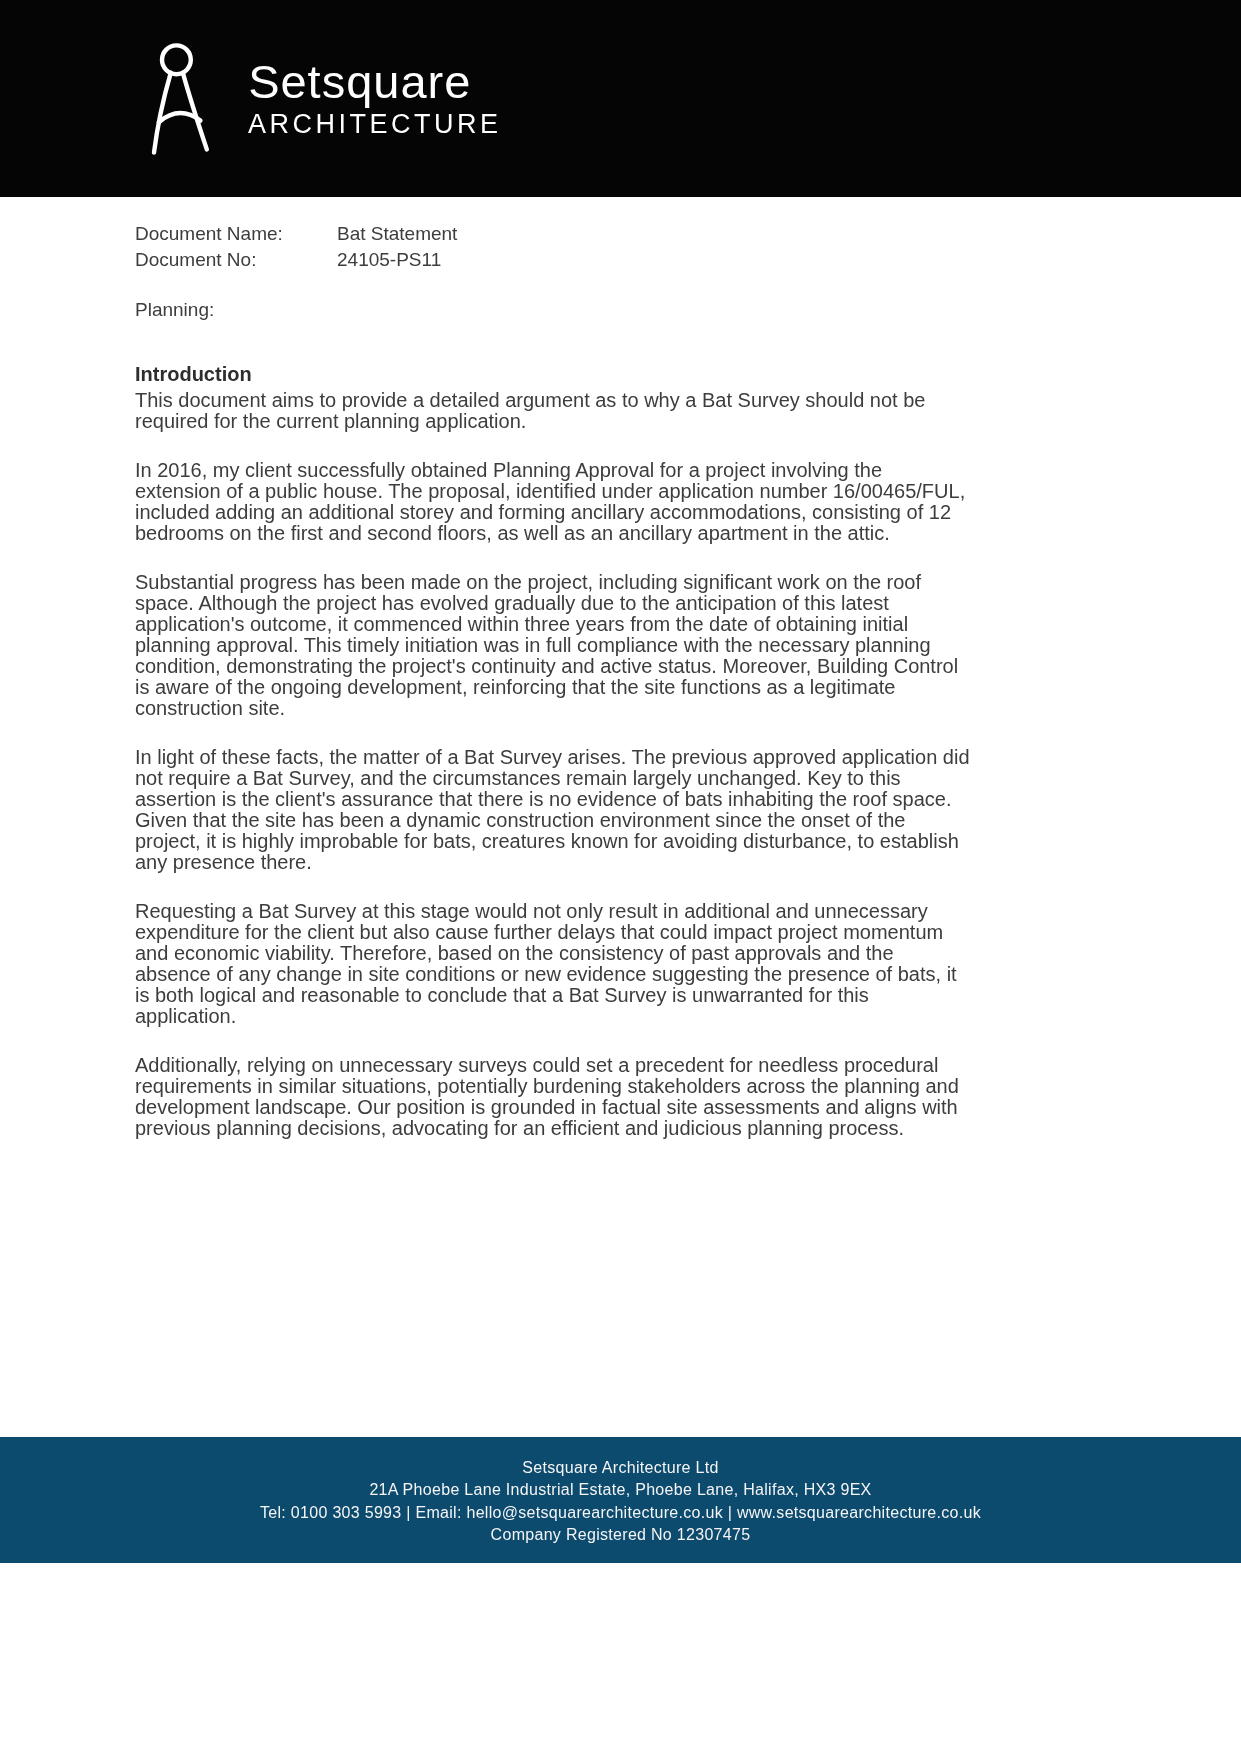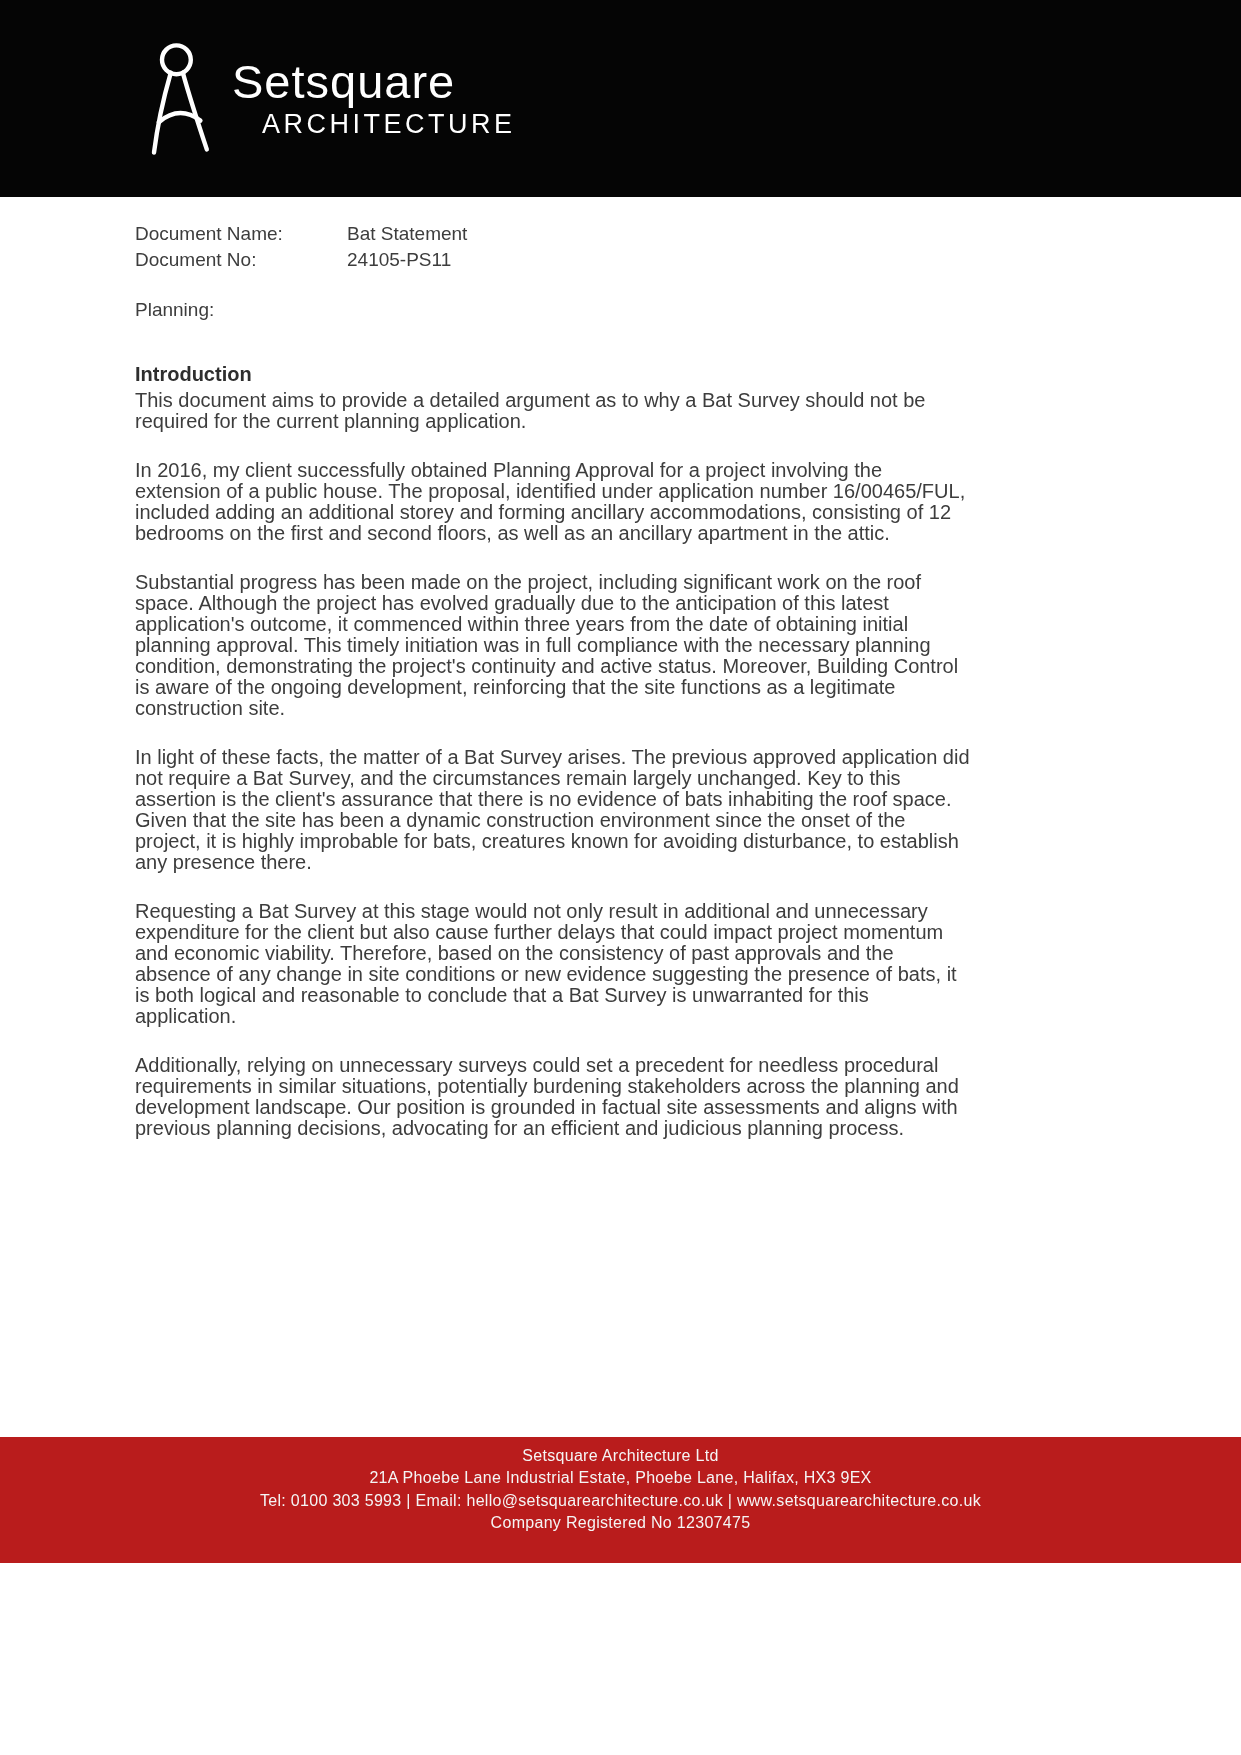--- a/index.html
+++ b/index.html
@@ -22,21 +22,21 @@
     width: 100%;
     height: 197px;
     background: #050505;
     display: flex;
     align-items: center;
   }
   .logo-wrap {
     display: flex;
     align-items: center;
     margin-left: 138px;
-    gap: 14px;
+    text-align: center;
   }
   .logo-icon { width: 80px; height: 122px; }
   .logo-text { color: #ffffff; }
   .logo-name {
     font-size: 47px;
     font-weight: 400;
     letter-spacing: 1px;
     line-height: 1.05;
   }
   .logo-subtitle {
@@ -47,21 +47,21 @@
     margin-left: 30px;
   }
 
   
   .meta {
     padding: 221px 0 0 135px;
     font-size: 19px;
     line-height: 26px;
     color: #3d3d3d;
   }
-  .meta-row { display: flex; gap: 10px; }
+  .meta-row { display: flex; }
   .meta-label { width: 202px; flex: 0 0 202px; }
   .meta-value { white-space: pre-line; }
   .meta-gap { height: 24px; }
 
   
   .content {
     padding: 40px 0 0 135px;
     width: 975px;
     color: #3d3d3d;
   }
@@ -77,24 +77,24 @@
     margin-bottom: 28px;
     max-width: 838px;
   }
 
   
   .footer-band {
     position: absolute;
     top: 1437px; left: 0;
     width: 100%;
     height: 126px;
-    background: #b91c1c;
+    background: #0c4a6e;
     color: #f5f5f5;
     text-align: center;
-    padding-top: 8px;
+    padding-top: 20px;
     font-size: 16px;
     line-height: 22.4px;
     letter-spacing: 0.3px;
   }
 </style>
 </head>
 <body>
 
 <div class="page">
 

